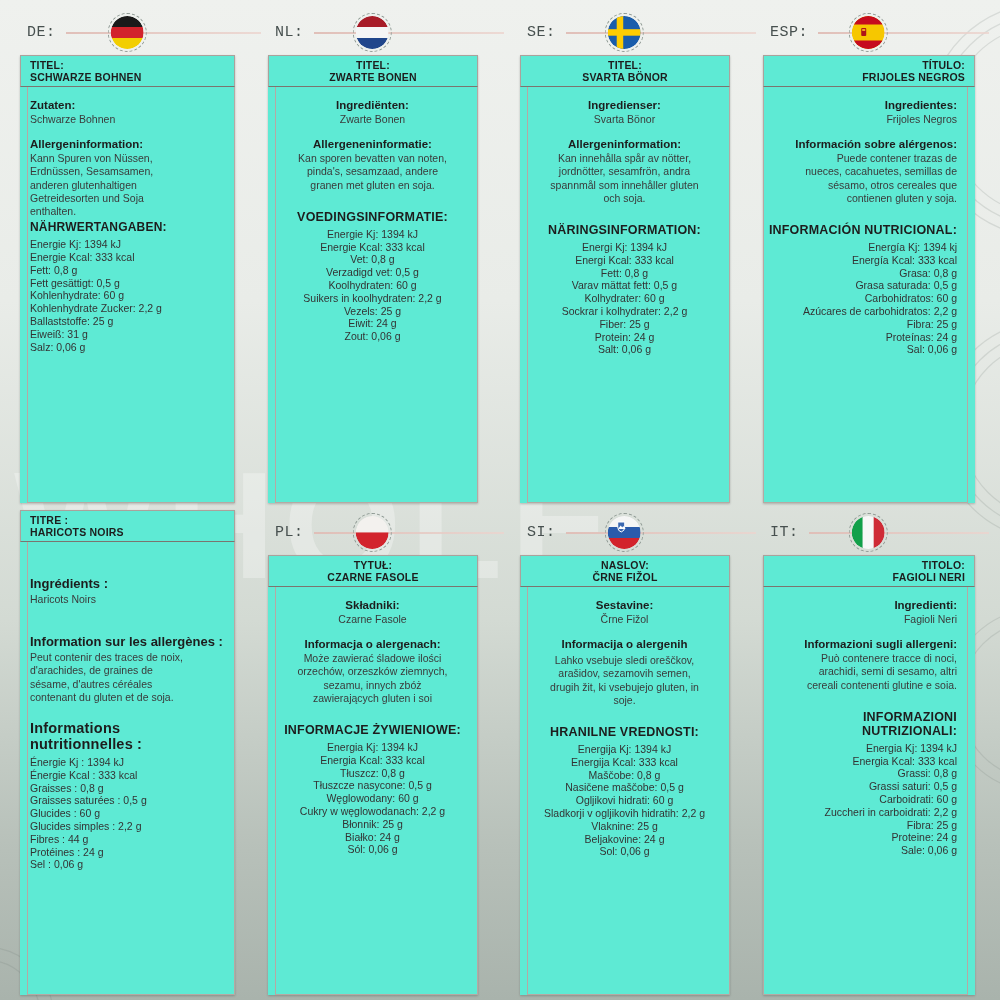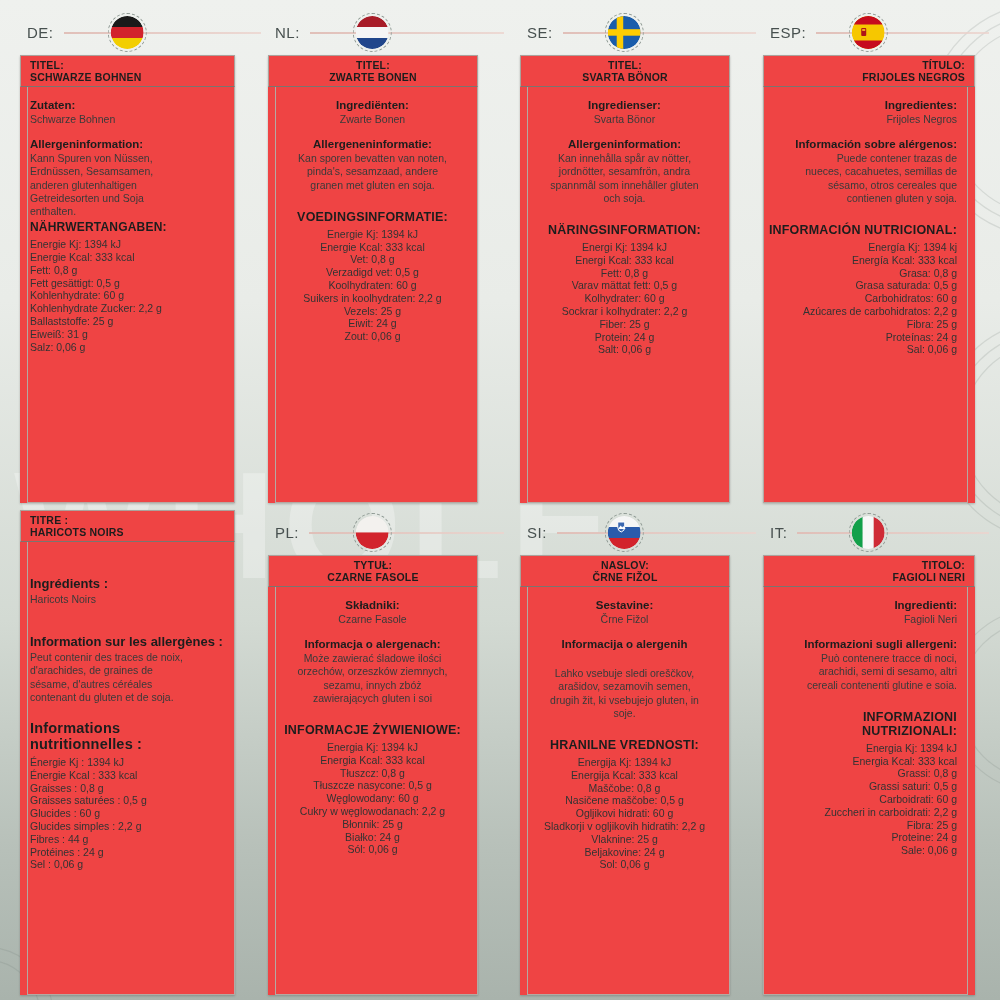--- a/index.html
+++ b/index.html
@@ -26,32 +26,32 @@
   .panel{display:flex;flex-direction:column;min-width:0;}
   .panel:nth-child(4n+1){grid-column:1}
   .panel:nth-child(4n+2){grid-column:3}
   .panel:nth-child(4n+3){grid-column:5}
   .panel:nth-child(4n){grid-column:7}
   .panel:nth-child(-n+4){grid-row:1}
   .panel:nth-child(n+5){grid-row:2}
 
   
   .flag-row{flex:0 0 45px;height:45px;display:flex;align-items:center;position:relative;padding-left:7px;}
-  .lang-label{font-size:15px;color:#47504f;letter-spacing:.5px;margin-right:10px;white-space:nowrap;}
+  .lang-label{font-size:15px;color:#47504f;letter-spacing:.5px;margin-right:10px;white-space:nowrap;font-family:Liberation Mono, monospace;}
   .flag-line{flex:1;height:2px;background:linear-gradient(90deg,rgba(224,189,182,.95),rgba(236,212,206,.8));margin-right:-26px;}
   .panel:nth-child(4n) .flag-line{margin-right:-14px;}
   .flag-badge{
     position:absolute;left:50%;top:3px;transform:translateX(-52%);
     width:39px;height:39px;box-sizing:border-box;border-radius:50%;
     border:1.5px dashed #8f9a94;display:flex;align-items:center;justify-content:center;
   }
   .flag-badge svg{display:block;border-radius:50%;}
 
   
-  .card{flex:1;display:flex;flex-direction:column;background:#ef4444;box-shadow:0 1px 2px rgba(50,55,50,.28);}
+  .card{flex:1;display:flex;flex-direction:column;background:#5eead4;box-shadow:0 1px 2px rgba(50,55,50,.28);}
   .title-strip{
     padding:4px 9px 3px;border:1px solid #aba29c;border-bottom:1.5px solid #7b756f;
     font-weight:bold;font-size:10.5px;line-height:11.5px;color:#1d1d1d;letter-spacing:.2px;
   }
   .card-body{
     flex:1;margin-left:7px;border:1px solid #b5a9a3;border-top:none;
     padding:6px 10px 0 2px;min-width:0;
   }
   .align-right .card-body{margin-left:0;margin-right:7px;}
   .align-left{text-align:left}
@@ -62,21 +62,21 @@
   .sec-h:first-child{margin-top:6px;}
   .sec-v{font-size:10.5px;line-height:13.2px;color:#3a3a3a;margin:0;white-space:pre-line;}
   .nutrition-h{font-size:12.5px;margin:18px 0 4px;letter-spacing:.2px;}
   .nutri-line{font-size:10.5px;line-height:12.8px;color:#333;}
 
   
   .panel-de .nutrition-h{margin-top:2px;font-size:12px;}
   .panel-fr .sec-h{font-size:13px;margin-top:28px;}
   .panel-fr .nutrition-h{font-size:14.5px;margin-top:16px;}
   .panel-si .allergen-h{margin-bottom:0;}
-  .panel-si .allergen-text{margin-top:17px;}
+  .panel-si .allergen-text{margin-top:4px;}
 </style>
 </head>
 <body>
 
 <svg class="decor" width="1000" height="1000" viewBox="0 0 1000 1000" fill="none">
   <g stroke="#6d7a73" stroke-opacity="0.18" stroke-width="1.2" fill="none">
     <circle cx="1045" cy="120" r="95"></circle>
       <circle cx="1045" cy="120" r="106"></circle>
       <circle cx="1045" cy="120" r="117"></circle>
     <circle cx="1050" cy="430" r="88"></circle>

